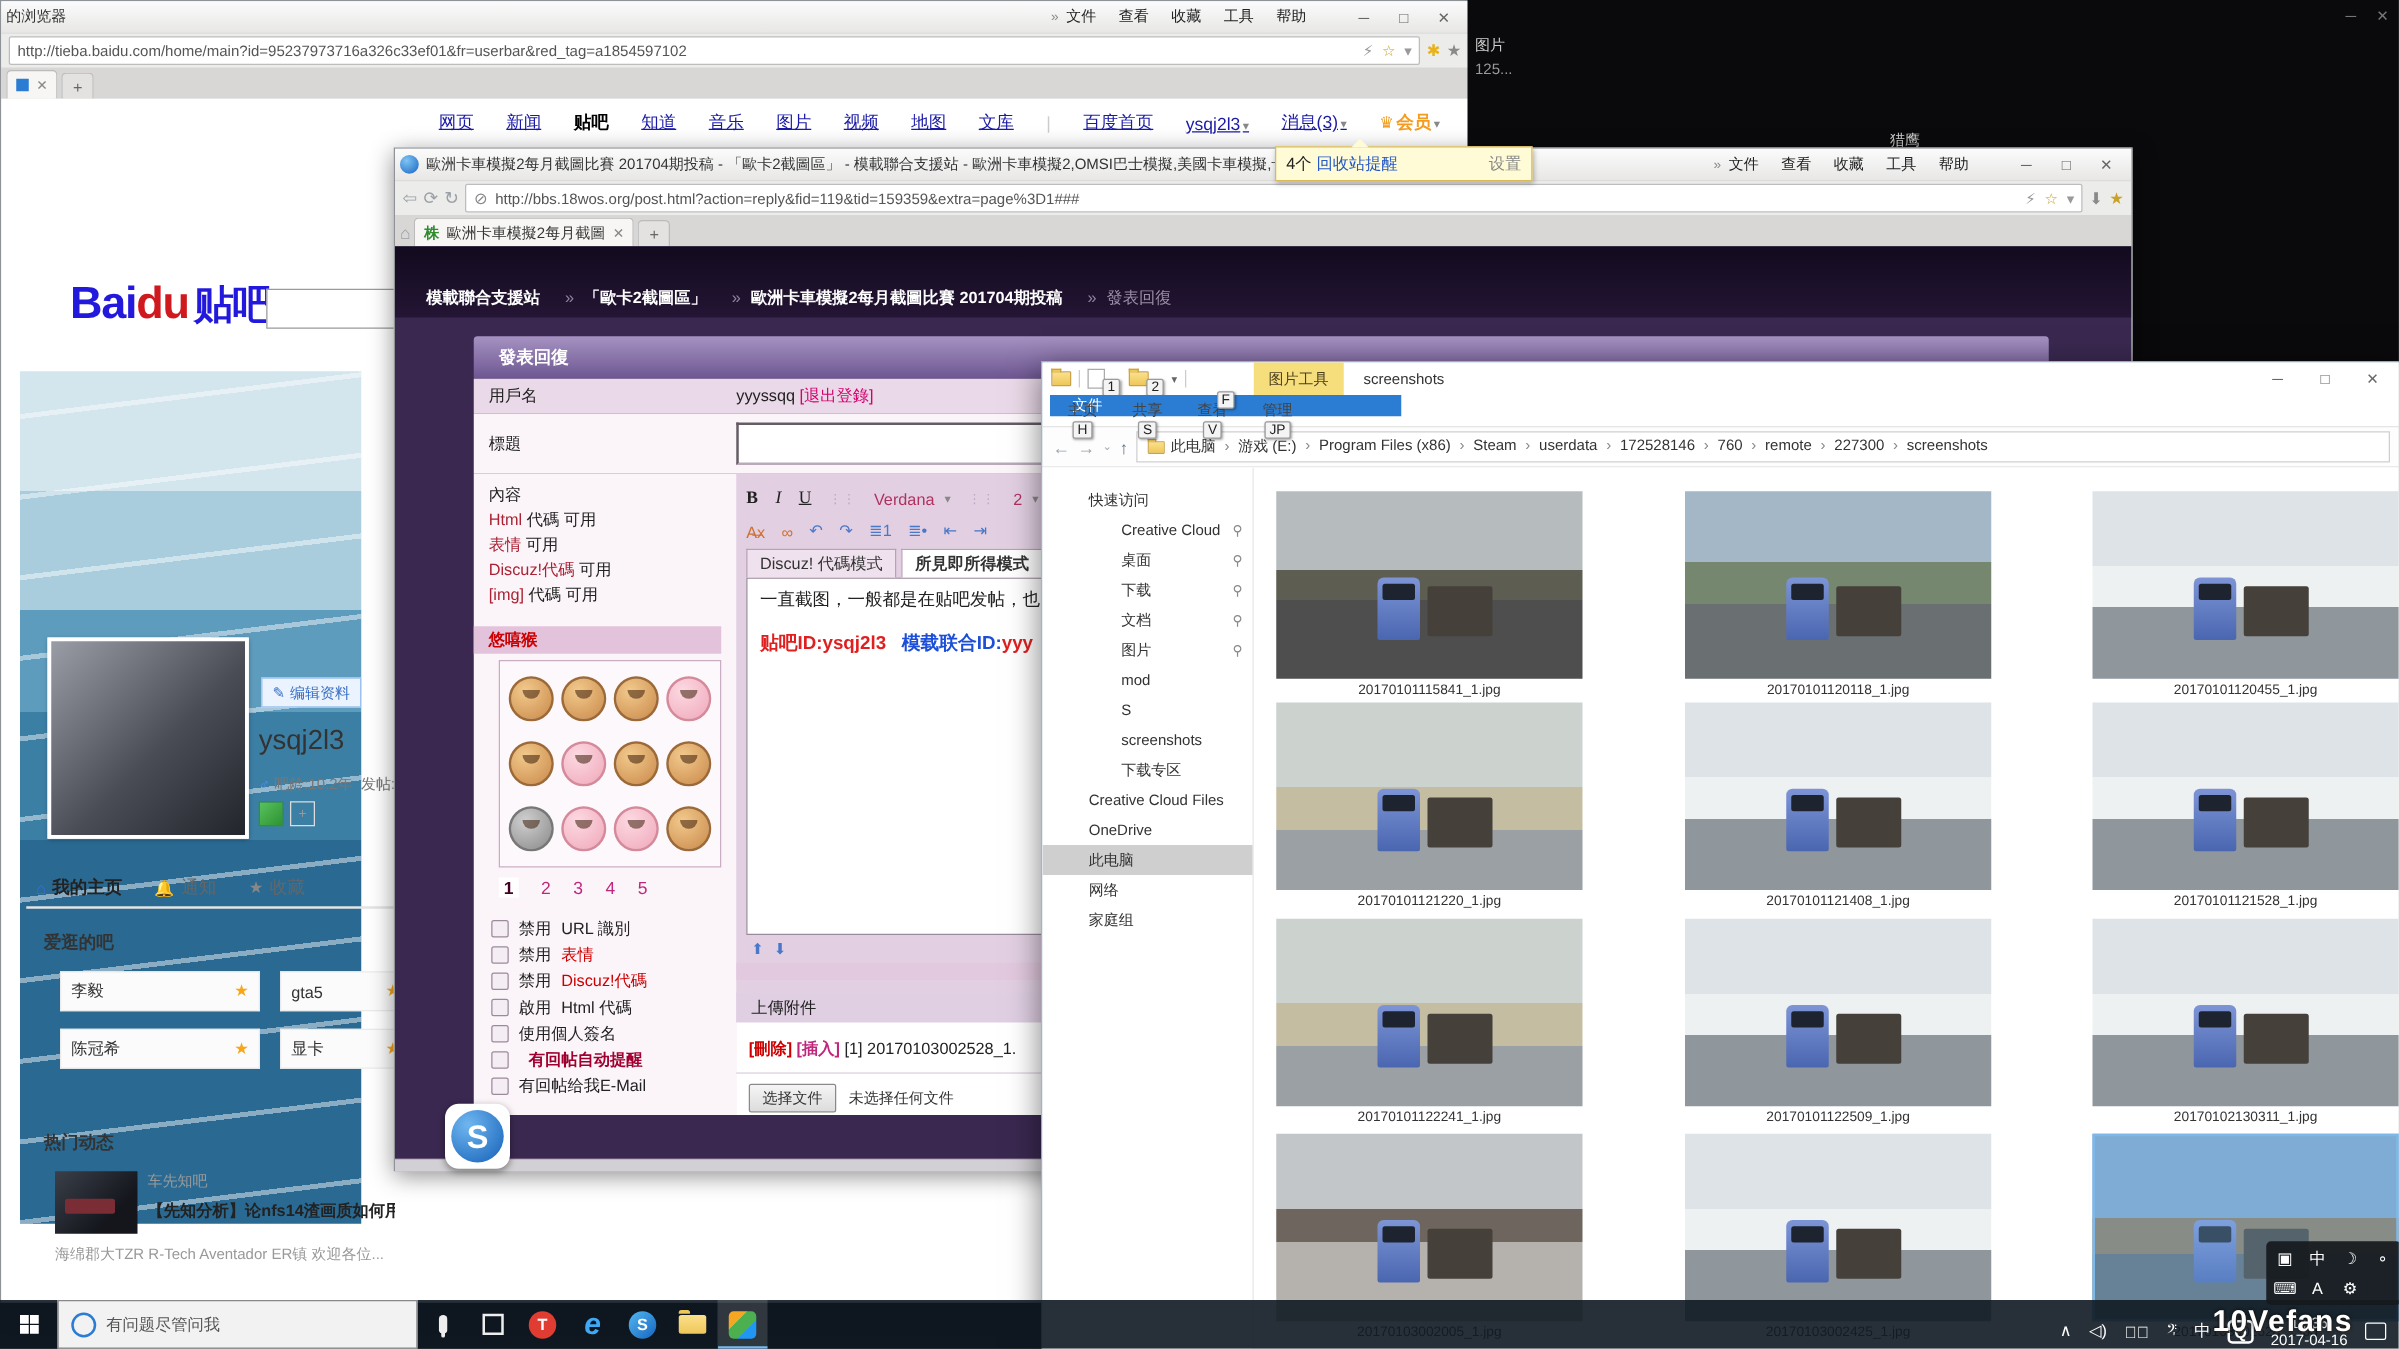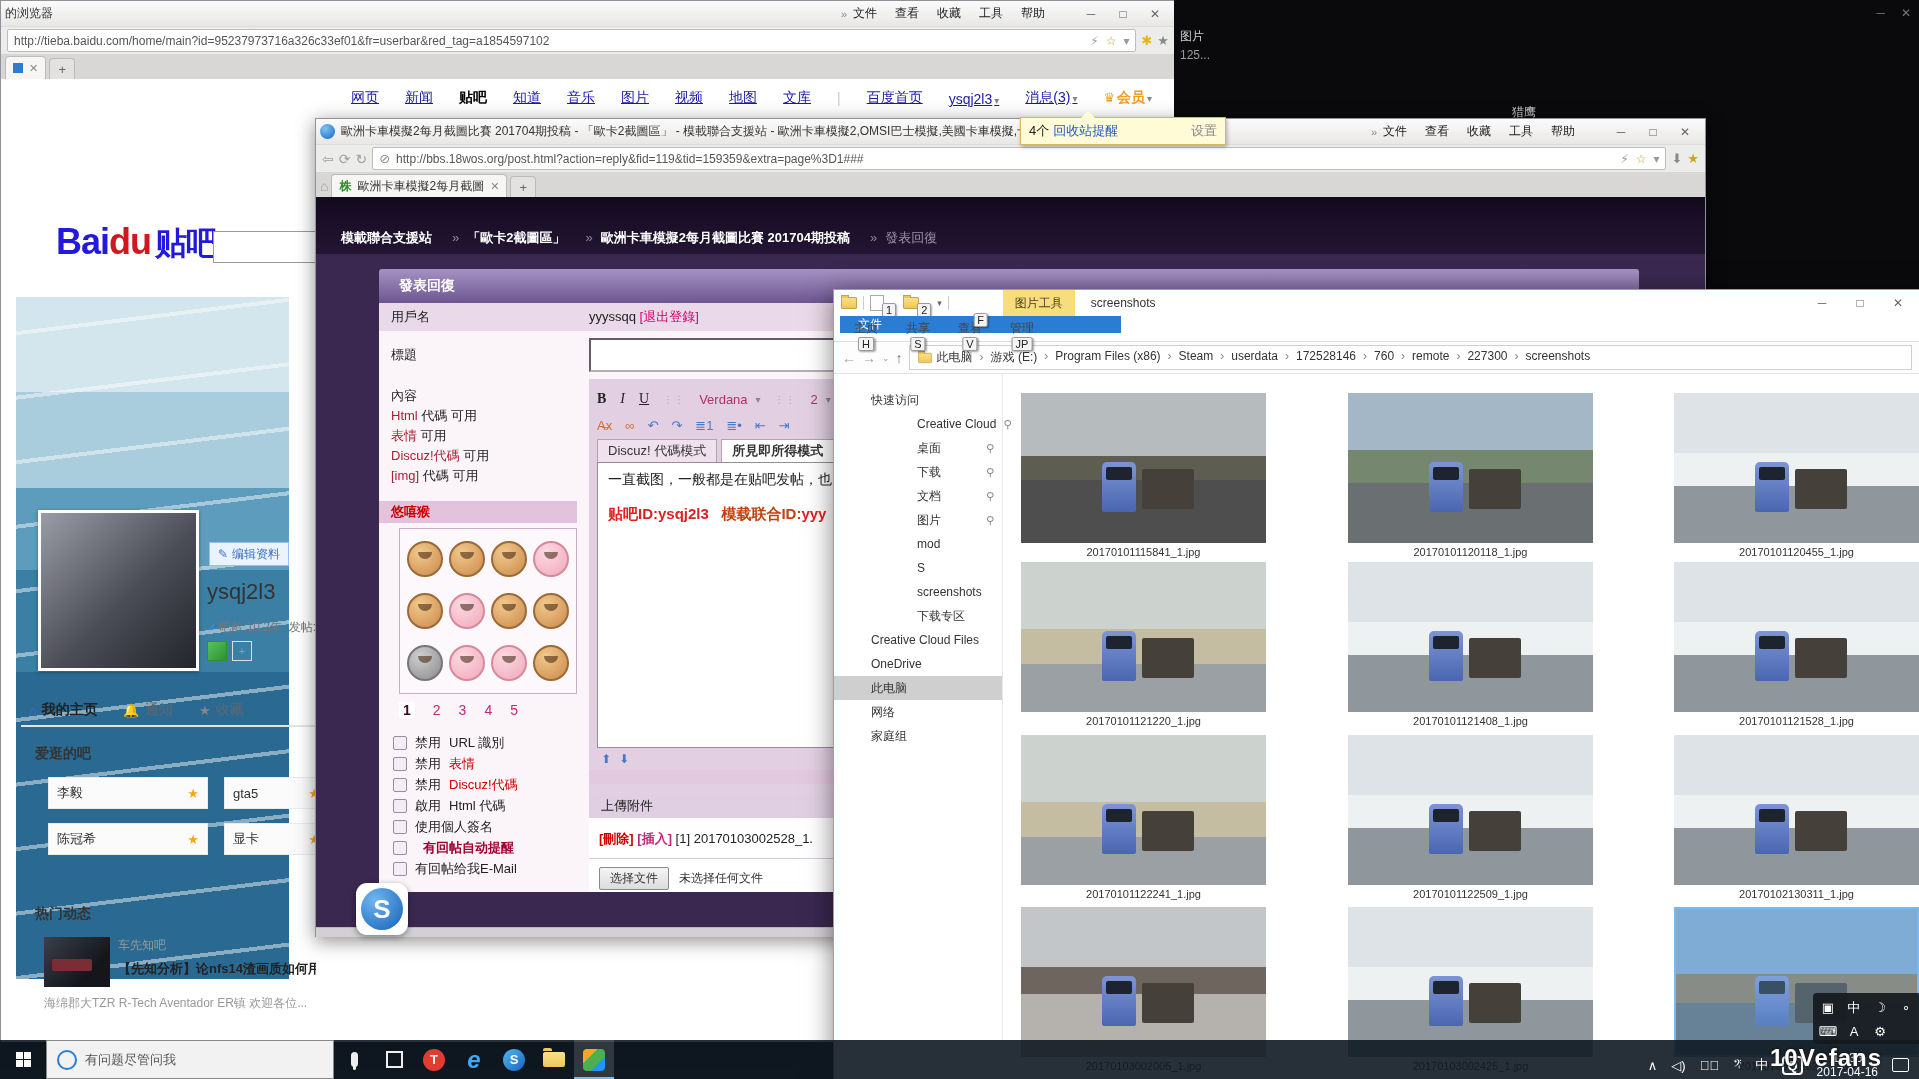--- a/index.html
+++ b/index.html
@@ -118,21 +118,21 @@
   .etb .grip{color:#b9a9c9;font-size:10px;letter-spacing:1px}
   .etb2{display:flex;gap:13px;height:24px;align-items:center;font-size:13px}
   .etb2 .g{color:#4a78c8}
   .etb2 .o{color:#d07030}
   .etabs{display:flex;gap:4px;margin-top:2px}
   .etab{background:#efe2ee;border:1px solid #b9a0b5;border-bottom:none;padding:2px 10px;font-size:13px;color:#333}
   .etab.on{background:#fff;font-weight:bold}
   #etext{background:#fff;border:1px solid #9a8a9a;height:268px;padding:8px 10px;font-size:14px}
   #eid{margin-top:16px;font-weight:bold;font-size:15px}
   #eid .p1{color:#e02020}
-  #eid .p2{color:#c2410c}
+  #eid .p2{color:#1d4ed8}
   #eid .p3{color:#e02020}
   #eicons{height:22px;display:flex;gap:8px;align-items:center;color:#4a78c8;font-size:12px;padding-left:4px}
   #esep{height:14px;background:#e3c9df;margin:0 0 0 -8px;width:570px}
   #attachbar{height:24px;background:#e0cfe3;display:flex;align-items:center;padding-left:12px;font-size:13px;margin:10px 0 0 -8px;width:558px}
   #attachline{background:#fff;margin-left:-8px;width:570px;padding:12px 0 10px 10px;font-size:13px;border-bottom:1px solid #d8c8d8}
   #attachline .del{color:#c00;font-weight:bold}
   #attachline .ins{color:#c0267c;font-weight:bold}
   #filerow{background:#fff;margin-left:-8px;width:570px;padding:8px 0 2px 10px;display:flex;align-items:center;gap:10px;font-size:12px;color:#333}
   #filebtn{border:1px solid #8a8a8a;background:linear-gradient(#f5f5f5,#dcdcdc);padding:2px 10px;font-size:12px;border-radius:2px}
   #w2bottom{height:9px;background:#d2d0d4;border-top:1px solid #b9b7bd}
@@ -158,21 +158,21 @@
   .rtab .keytip{position:absolute;left:50%;transform:translateX(-50%);bottom:-10px;z-index:5}
   .rtab.file .keytip{bottom:6px}
   #exnav{height:31px;display:flex;align-items:center;gap:6px;padding:0 8px;background:#fdfdfd;border-bottom:1px solid #e3e3e3}
   #exnav .a{color:#9aa4ac;font-size:14px}
   #exnav .up{color:#5f7486}
   #addr{flex:1;height:23px;border:1px solid #cfcfcf;display:flex;align-items:center;padding:0 6px;gap:4px;background:#fff;overflow:hidden;white-space:nowrap;font-size:12px;color:#333}
   .seg+.seg::before{content:"›";color:#888;margin:0 7px}
   #exbody{position:relative;height:706px;background:#fff;overflow:hidden}
   #extree{position:absolute;left:0;top:0;bottom:0;width:168px;border-right:1px solid #e8e8e8;padding-top:14px;font-size:12px;color:#333;background:#fff}
   .titem{height:24px;display:flex;align-items:center;gap:7px;padding-left:14px;white-space:nowrap}
-  .titem.child{padding-left:60px}
+  .titem.child{padding-left:40px}
   .titem.selected{background:#cfcfcf}
   .titem .pin{margin-left:auto;margin-right:8px;color:#8a8a8a;font-size:11px}
   .ti{width:16px;flex:0 0 16px;text-align:center;font-size:12px}
   .ti.star{color:#3f8cff}.ti.dl{color:#2b7cd3}.ti.doc{color:#6b8cae}.ti.pic{color:#6b9e6b}
   .ti.cloud{color:#1a7fd4}.ti.net{color:#5a8ac2}.ti.home{color:#3c9e4e}
   .fold{position:relative;width:14px;height:10px;background:linear-gradient(#fbe08a,#eec75a);border:1px solid #caa24a;border-radius:1px;flex:0 0 14px;margin-left:1px}
   .fold::before{content:"";position:absolute;top:-3px;left:-1px;width:6px;height:2px;background:#eec75a;border:1px solid #caa24a;border-bottom:none}
   .file{position:absolute;width:245px}
   .thumb{position:relative;width:245px;height:150px;overflow:hidden}
   .fname{width:245px;text-align:center;font-size:11px;color:#333;margin-top:3px;white-space:nowrap}

